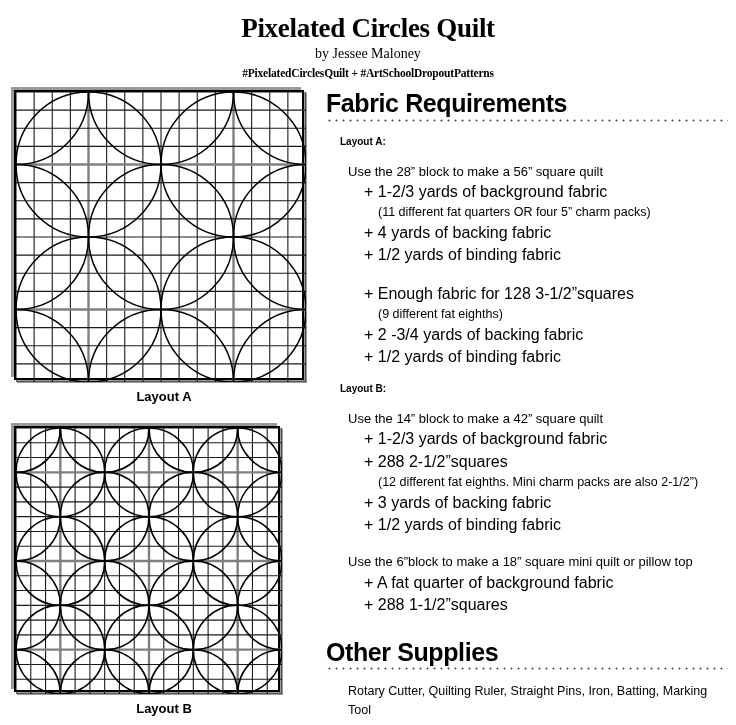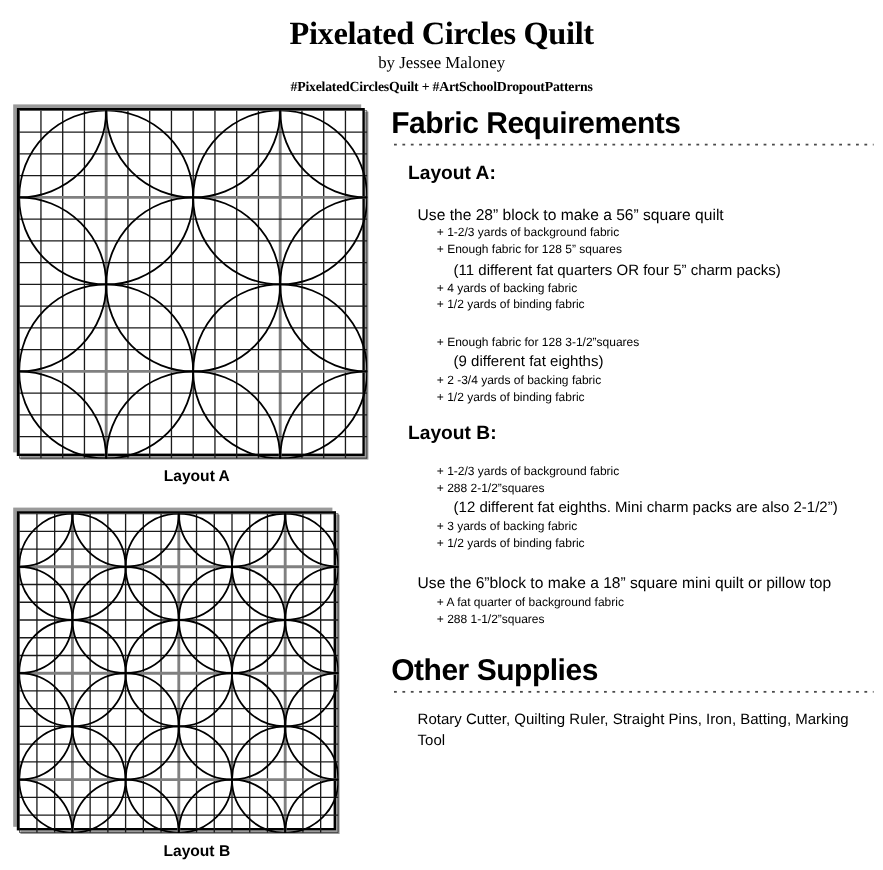--- a/index.html
+++ b/index.html
@@ -87,35 +87,35 @@
   .dotted-rule {
     height: 3px;
     margin-top: 2px;
     margin-bottom: 4px;
     background-image: radial-gradient(circle, #4a4a4a 0.9px, transparent 1.1px);
     background-size: 7px 3px;
     background-repeat: repeat-x;
     background-position: 0 center;
   }
   .layout-label {
-    font-size: 16px;
+    font-size: 10px;
     font-weight: bold;
     margin-top: 14px;
     margin-left: 14px;
   }
   .req-group {
     margin-top: 16px;
     margin-left: 22px;
   }
   .req-head {
     font-size: 13px;
     line-height: 1.42;
   }
   .req-item {
-    font-size: 10px;
+    font-size: 16px;
     line-height: 1.42;
     margin-left: 16px;
     white-space: nowrap;
   }
   .req-sub {
     font-size: 12.5px;
     line-height: 1.42;
     margin-left: 30px;
     white-space: nowrap;
   }
@@ -321,33 +321,33 @@
   <div class="right-col">
 
     <div class="section-title">Fabric Requirements</div>
     <div class="dotted-rule"></div>
 
     <div id="fabric-content">
         <div class="layout-label">Layout A:</div>
         <div class="req-group">
           <div class="req-head">Use the 28”  block to make a 56” square quilt</div>
           <div class="req-item">+ 1-2/3 yards of background fabric</div>
-          <div class="req-item">+ Enough fabric for 128 5” squares</div>
           <div class="req-sub">(11 different fat quarters OR four 5” charm packs)</div>
           <div class="req-item">+ 4 yards of backing fabric</div>
           <div class="req-item">+ 1/2 yards of binding fabric</div>
         </div>
         <div class="req-group">
           <div class="req-item">+ Enough fabric for 128 3-1/2”squares</div>
           <div class="req-sub">(9 different fat eighths)</div>
           <div class="req-item">+ 2 -3/4 yards of backing fabric</div>
           <div class="req-item">+ 1/2 yards of binding fabric</div>
         </div>
         <div class="layout-label">Layout B:</div>
         <div class="req-group">
+          <div class="req-head">Use the 14” block to make a 42” square quilt</div>
           <div class="req-item">+ 1-2/3 yards of background fabric</div>
           <div class="req-item">+ 288 2-1/2”squares</div>
           <div class="req-sub">(12 different fat eighths. Mini charm packs are also 2-1/2”)</div>
           <div class="req-item">+ 3 yards of backing fabric</div>
           <div class="req-item">+ 1/2 yards of binding fabric</div>
         </div>
         <div class="req-group">
           <div class="req-head">Use the 6”block to make a 18” square mini quilt or pillow top</div>
           <div class="req-item">+ A fat quarter of background fabric</div>
           <div class="req-item">+ 288 1-1/2”squares</div>

